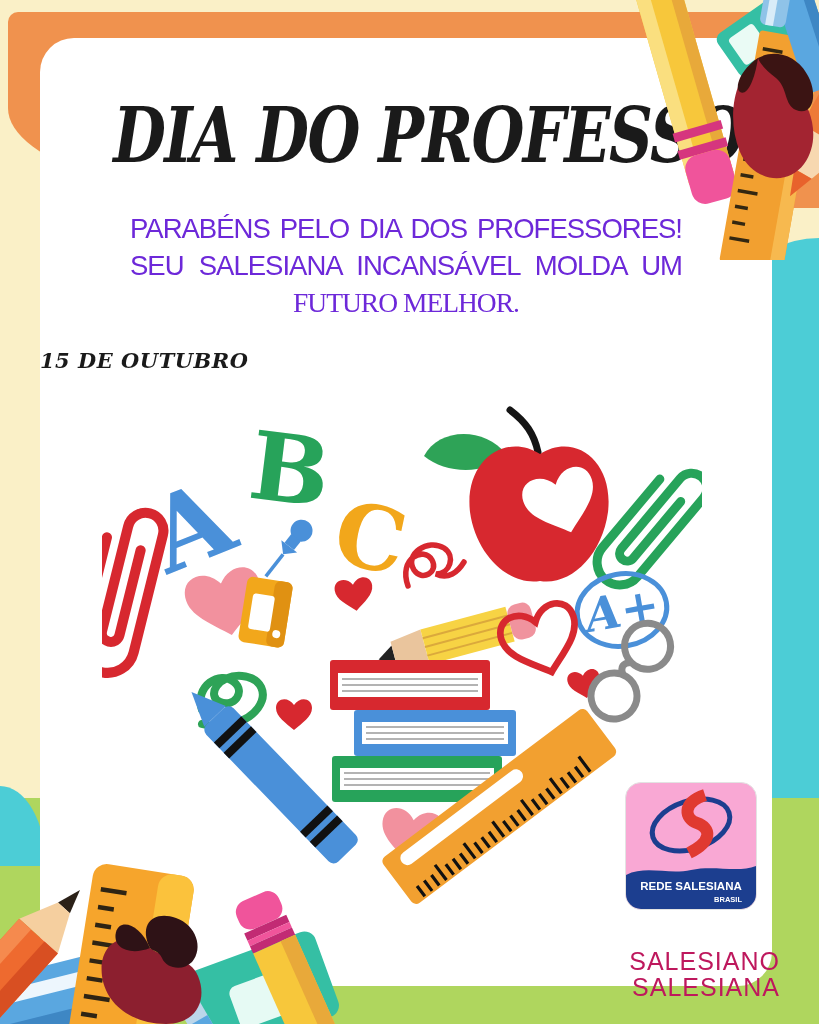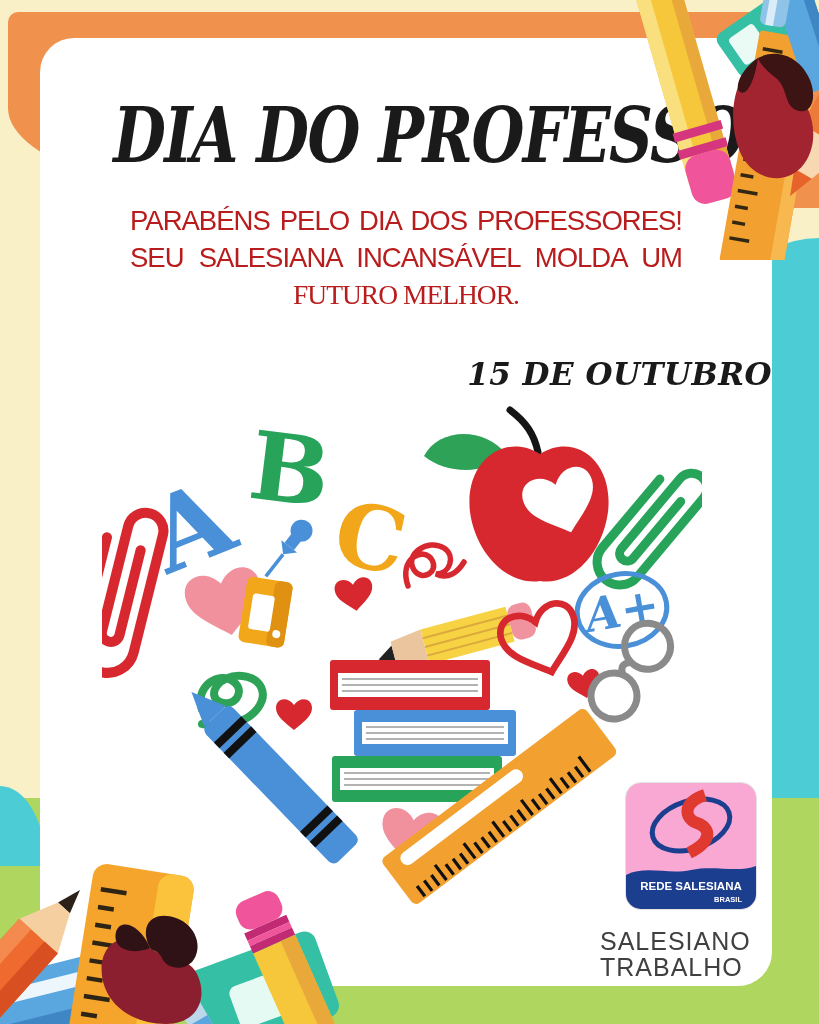--- a/index.html
+++ b/index.html
@@ -28,41 +28,41 @@
     position:absolute;left:40px;top:38px;width:732px;height:948px;background:#FFFFFF;
     border-radius:34px;z-index:3;
   }
   .title{
     position:absolute;top:58px;left:0;width:100%;text-align:center;
     font-family:"DejaVu Serif",serif;font-style:italic;font-weight:bold;
     font-size:76px;line-height:80px;color:#1A1A1A;
     transform:scaleX(0.8);transform-origin:50% 50%;letter-spacing:-2px;white-space:nowrap;
   }
   .message{
-    position:absolute;top:164px;left:50%;transform:translateX(-50%);width:552px;
-    font-size:27.5px;line-height:37px;color:#b91c1c;letter-spacing:-1px;
+    position:absolute;top:172px;left:50%;transform:translateX(-50%);width:552px;
+    font-size:27.5px;line-height:37px;color:#6d28d9;letter-spacing:-1px;
   }
   .message .just{text-align:justify;text-align-last:justify;}
   .message .cent{text-align:center;font-family:Liberation Serif, serif;}
   .date{
-    position:absolute;top:318px;left:0;width:100%;text-align:right;
+    position:absolute;top:310px;left:0;width:100%;text-align:left;
     font-family:"DejaVu Serif",serif;font-style:italic;font-weight:bold;
-    font-size:31px;color:#1A1A1A;letter-spacing:0.5px;
+    font-size:21px;color:#1A1A1A;letter-spacing:0.5px;
   }
   .heart-illustration{position:absolute;left:62px;top:352px;width:600px;height:520px;}
   
   .badge{
     position:absolute;left:585px;top:744px;width:130px;height:126px;background:#f9a8d4;
     border:1.5px solid #E3E3E3;border-radius:16px;overflow:hidden;
   }
   .badge .smark{position:absolute;left:15px;top:6px;}
   .badge .wave{position:absolute;left:0;bottom:0;width:130px;height:48px;}
   .school-name{
-    position:absolute;left:560px;top:890px;width:180px;text-align:left;
-    color:#404040;font-size:25px;line-height:26px;letter-spacing:1px;
+    position:absolute;left:560px;top:910px;width:180px;text-align:right;
+    color:#be185d;font-size:25px;line-height:26px;letter-spacing:1px;
   }
   svg{display:block;}
   .decor-tr{position:absolute;left:608px;top:0;width:211px;height:260px;z-index:5;}
   .decor-bl{position:absolute;left:0;top:828px;width:345px;height:196px;z-index:5;}
 </style>
 </head>
 <body>
 
 <div class="stage">
 
@@ -194,21 +194,21 @@
         <path d="M64,6 C40,14 44,30 56,34 C70,39 72,52 48,64" fill="none" stroke="#E03A30" stroke-width="12"></path>
       </svg>
       <svg class="wave" viewBox="0 0 130 48">
         <path d="M0,14 C20,4 42,14 65,9 C88,4 112,12 130,5 L130,48 L0,48 Z" fill="#1C3E8F"></path>
         <text x="65" y="29" text-anchor="middle" fill="#fff" font-family="Liberation Sans, sans-serif" font-weight="bold" font-size="11.5">REDE SALESIANA</text>
         <text x="116" y="41" text-anchor="end" fill="#fff" font-family="Liberation Sans, sans-serif" font-weight="bold" font-size="7.5">BRASIL</text>
       </svg>
     </div>
     <div class="school-name">
       <div>SALESIANO</div>
-      <div>TRABALHO</div>
+      <div>SALESIANA</div>
     </div>
   </div>
 
   <svg class="decor-tr" viewBox="0 0 211 260" xmlns="http://www.w3.org/2000/svg">
     <g transform="translate(18,-36) rotate(-16)">
       <rect width="46" height="230" fill="#F7C73B"></rect>
       <rect width="14" height="230" fill="#FADF7F"></rect>
       <rect x="34" width="12" height="230" fill="#E8A93A"></rect>
       <rect x="-2" y="176" width="50" height="9" fill="#D6367E"></rect>
       <rect x="-2" y="194" width="50" height="9" fill="#D6367E"></rect>

